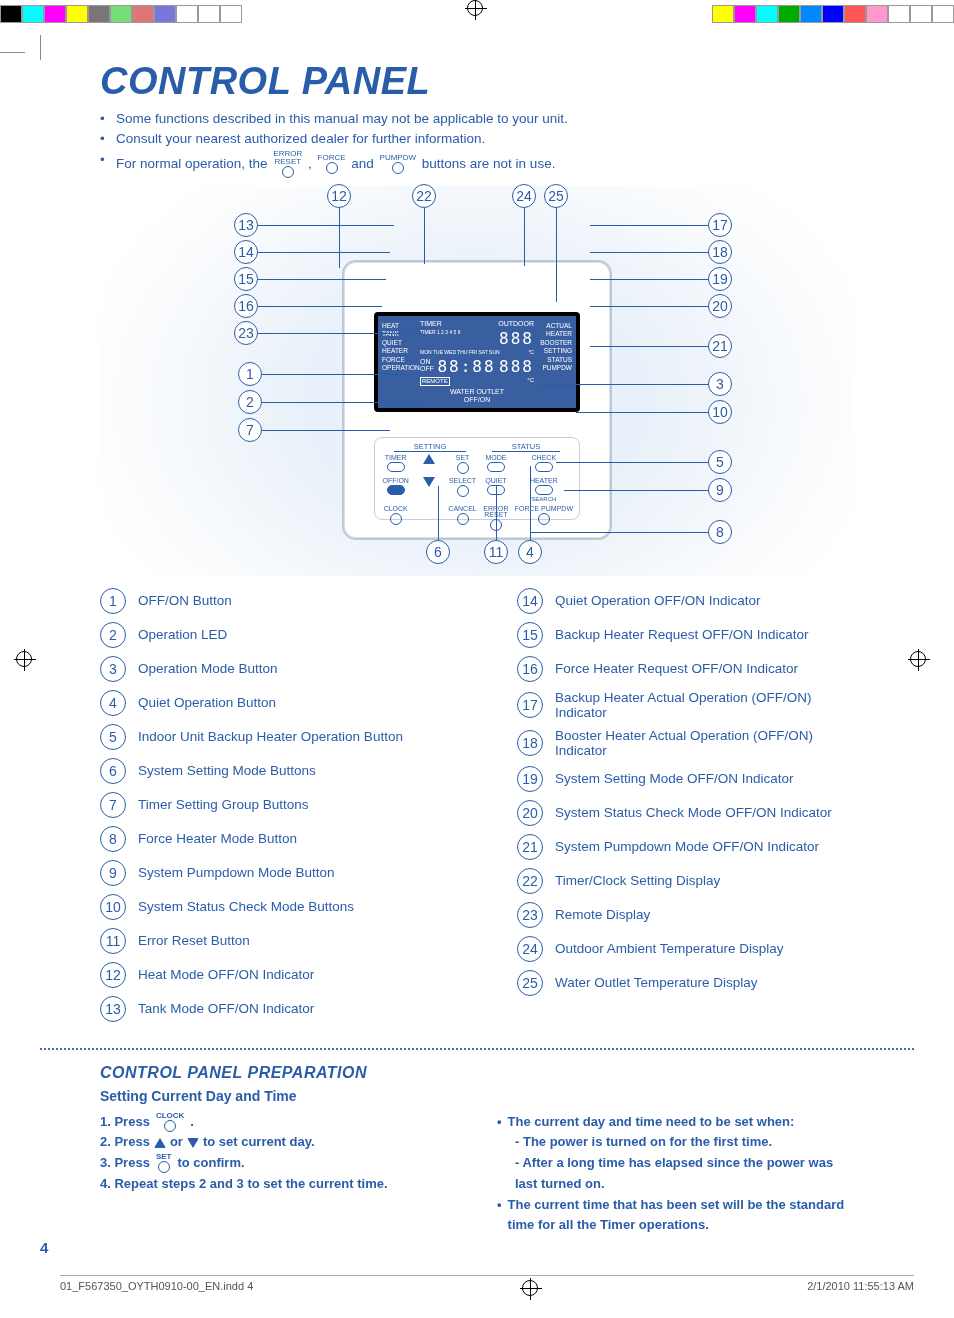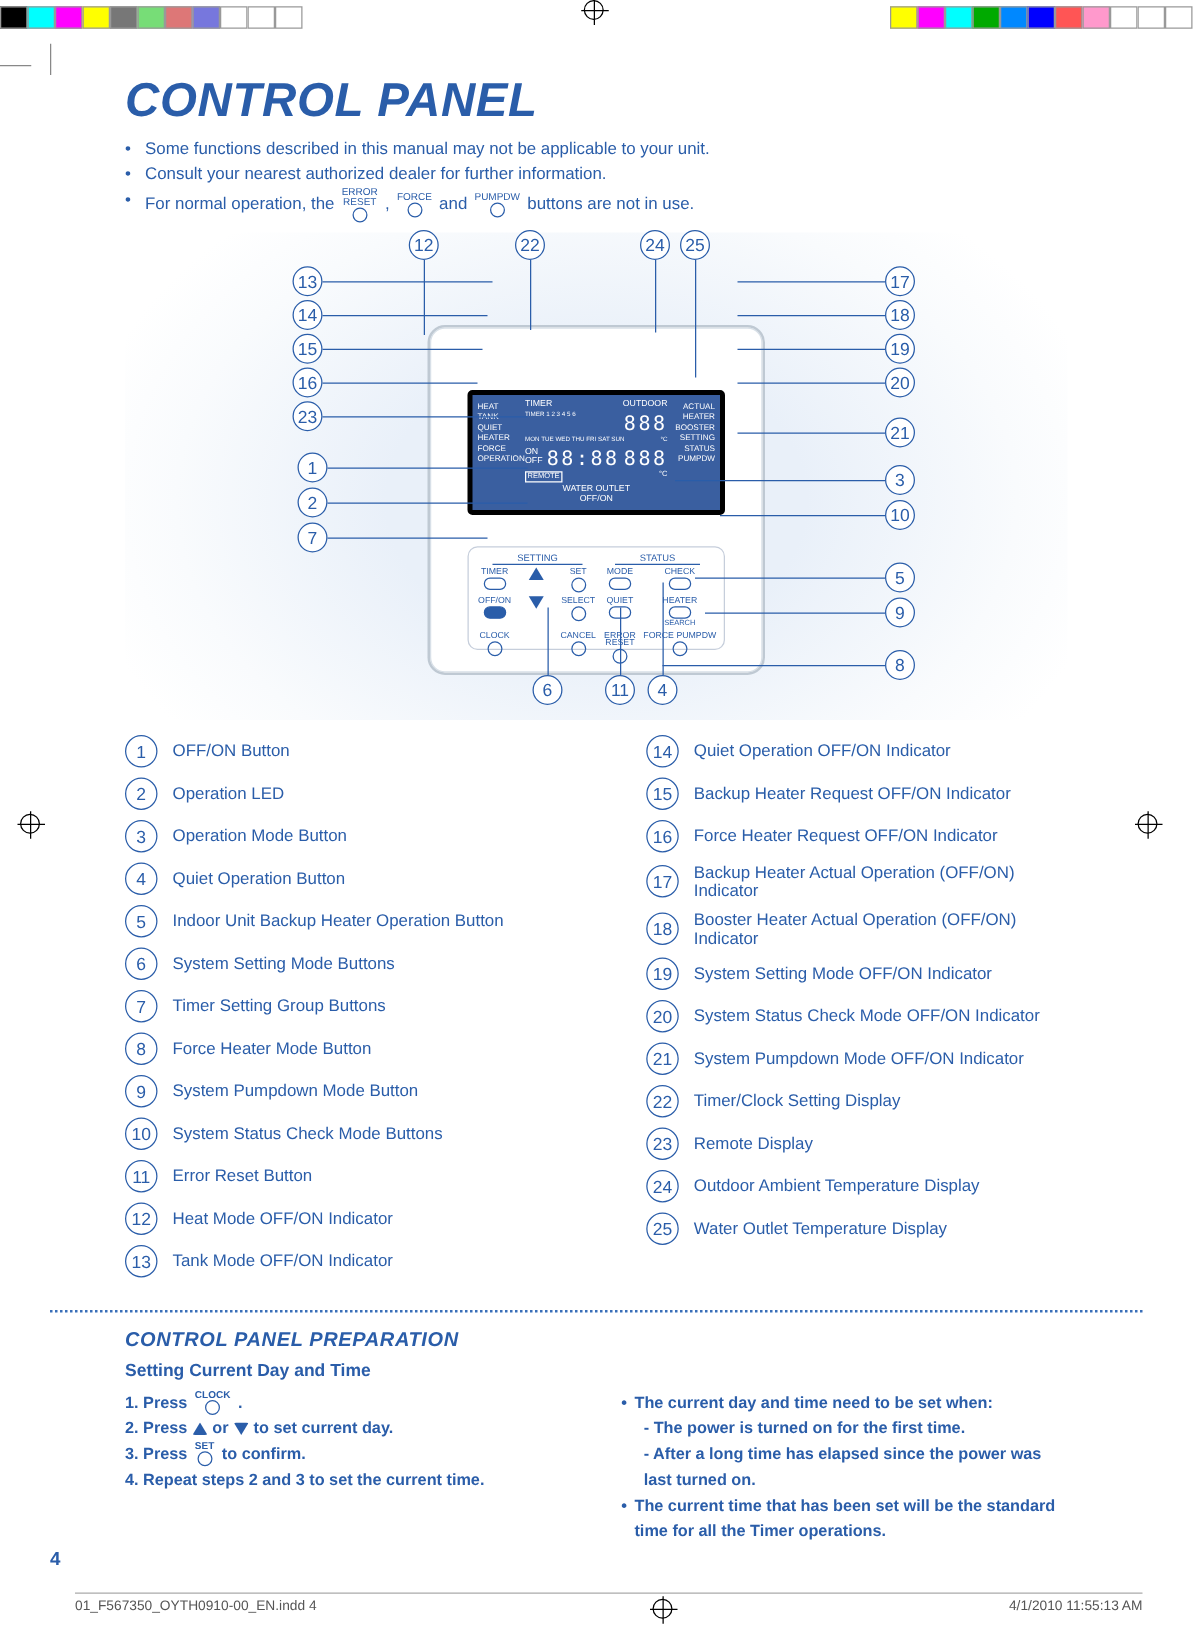--- a/index.html
+++ b/index.html
@@ -489,14 +489,14 @@
       <div style="display:flex; gap:6px">•<span>The current time that has been set will be the standard time for all the Timer operations.</span></div>
     </div>
   </div>
 
   <div class="page-num">4</div>
 </div>
 
 <div class="footer">
   <span>01_F567350_OYTH0910-00_EN.indd   4</span>
   <span><span class="reg-mark" style="display:inline-block"></span></span>
-  <span>4/1/2010   11:55:13 AM</span>
+  <span>2/1/2010   11:55:13 AM</span>
 </div>
 
 </body></html>

